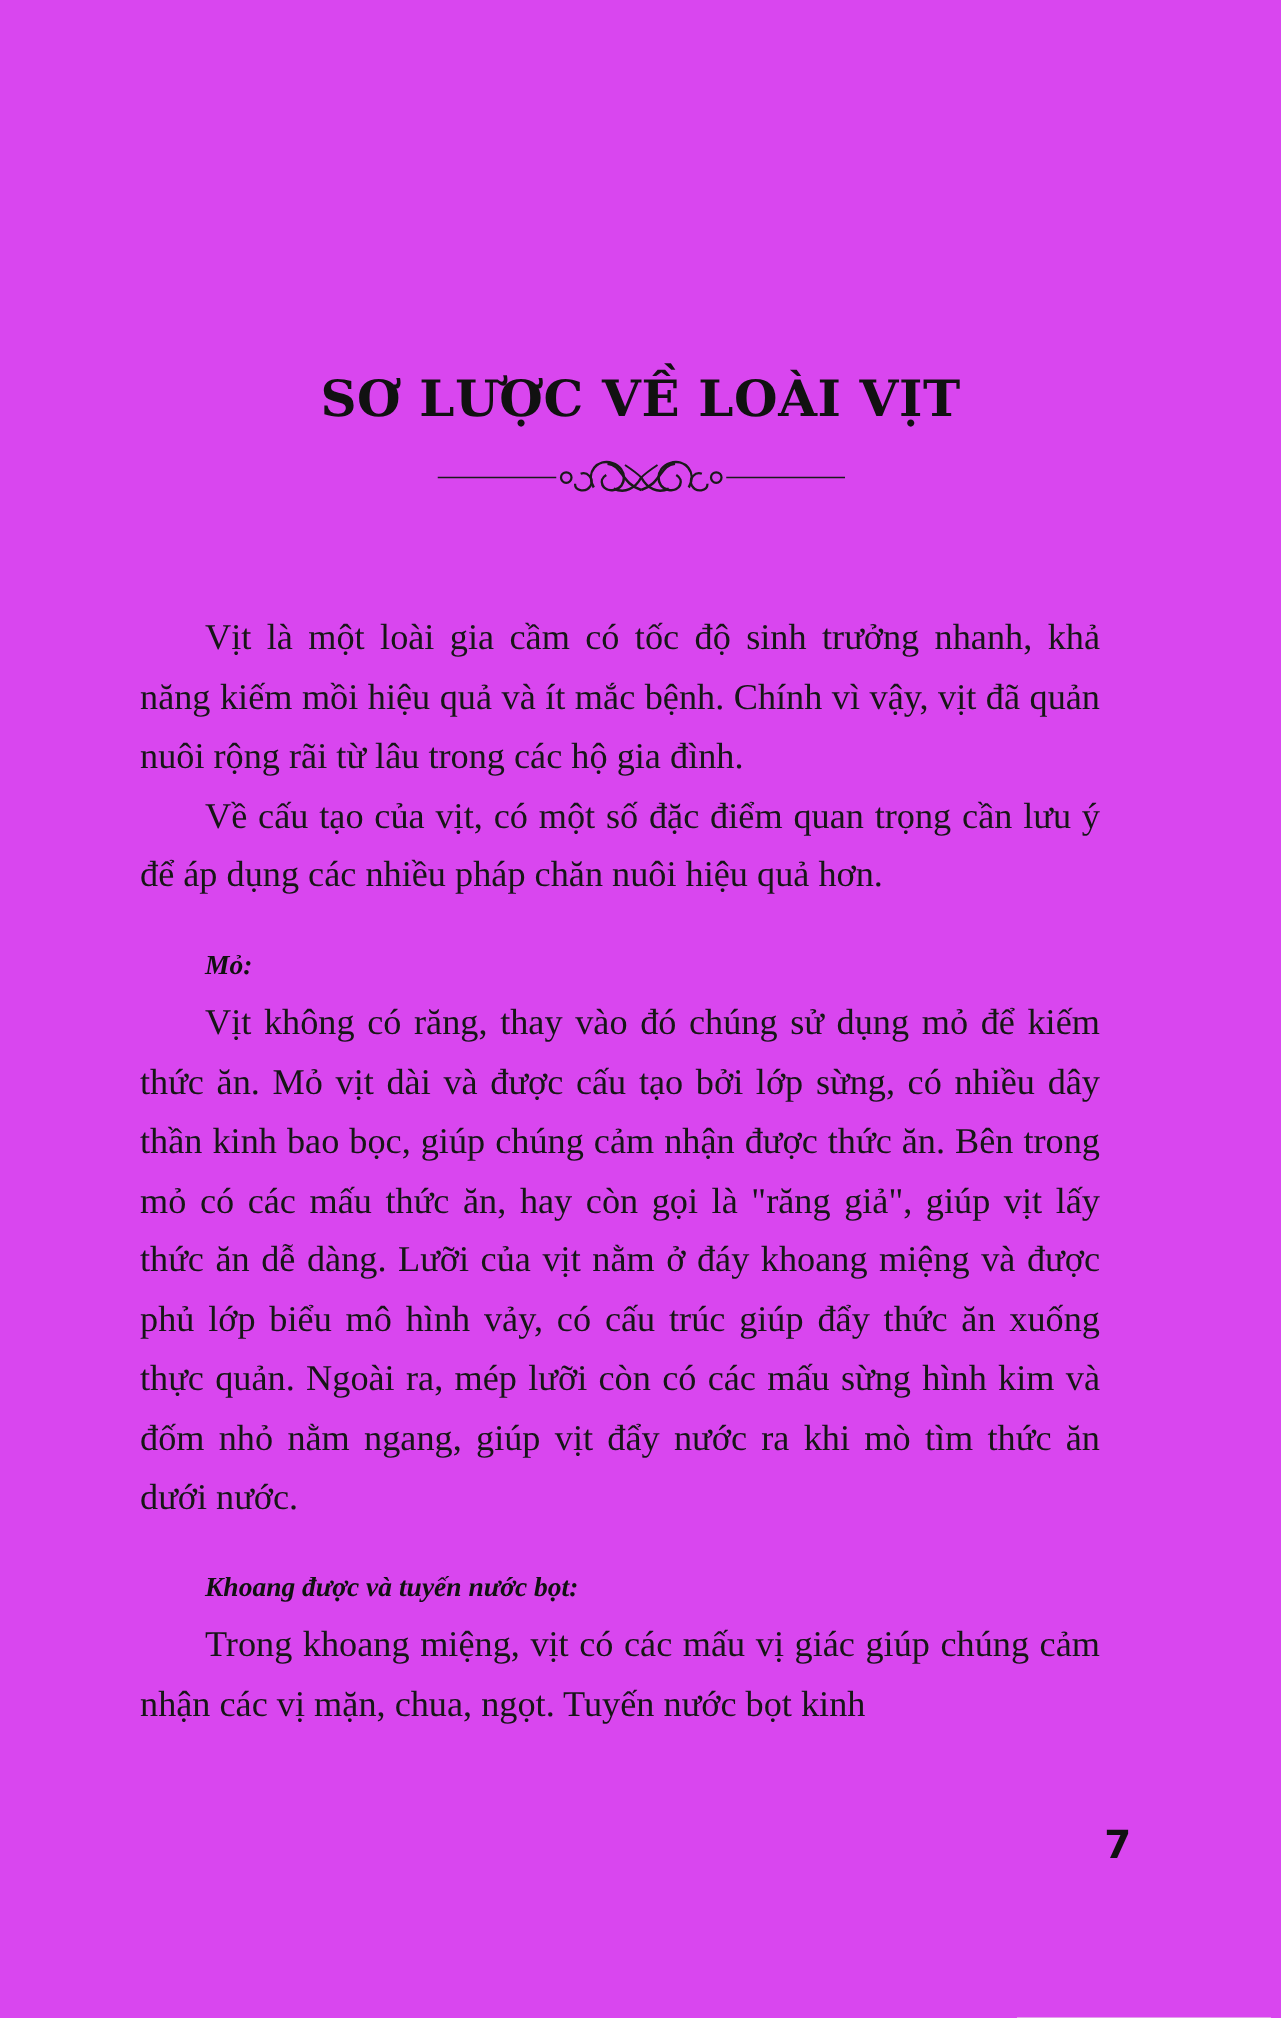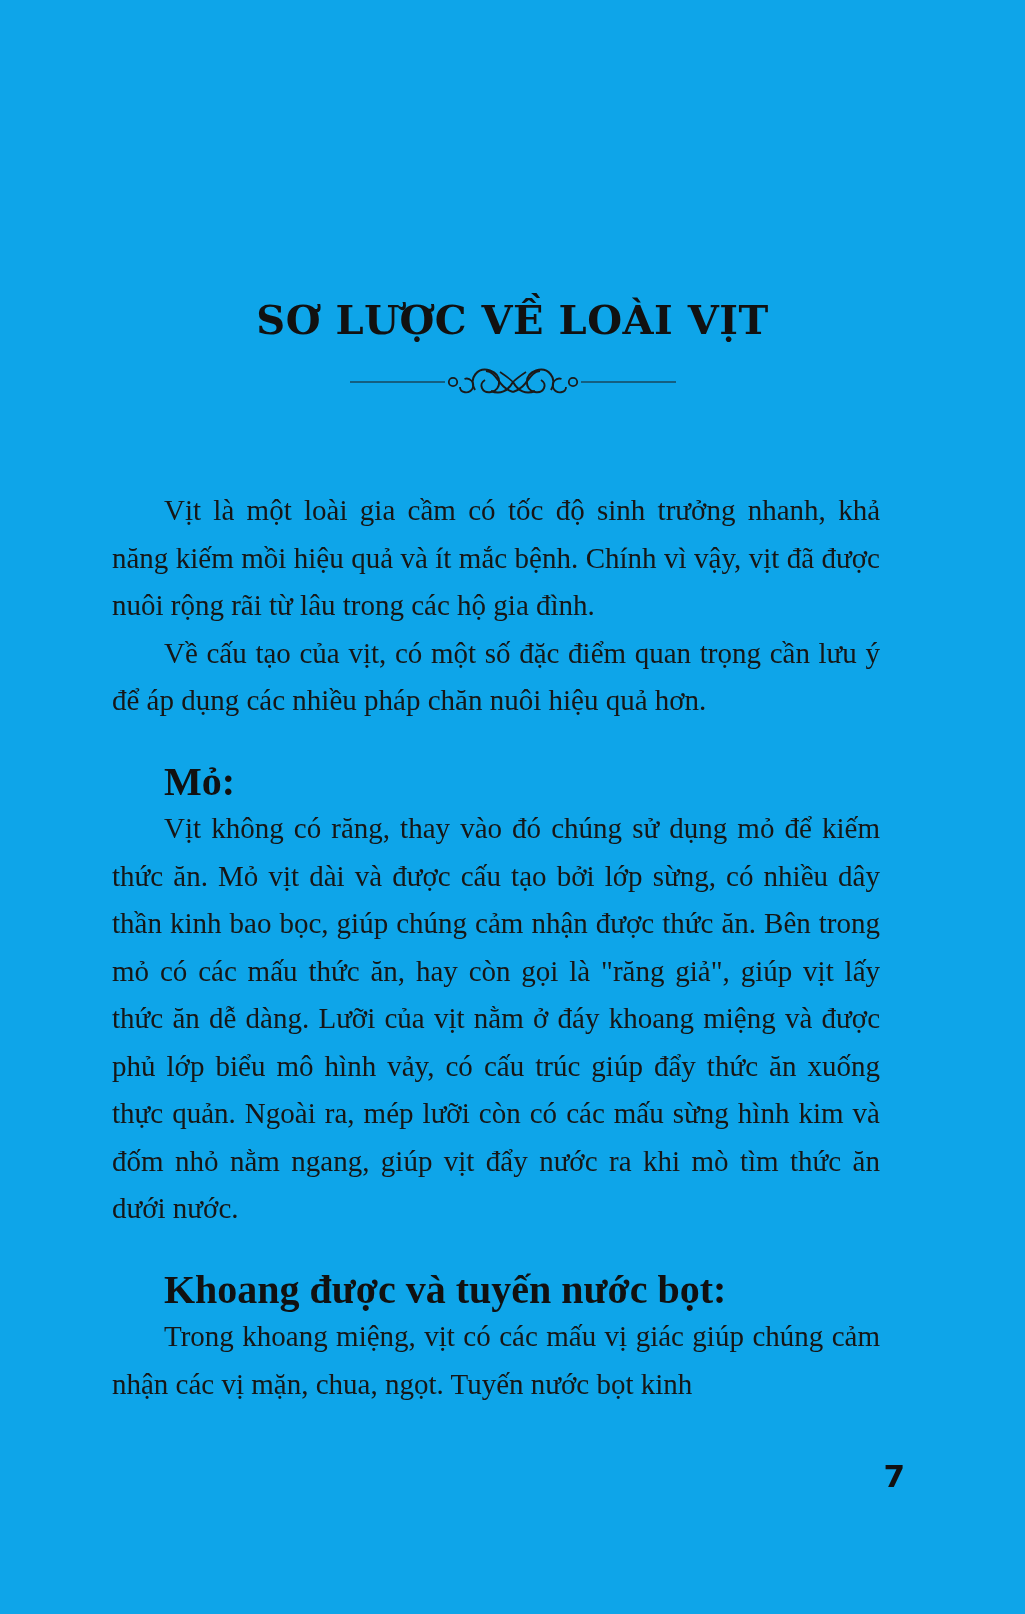--- a/index.html
+++ b/index.html
@@ -1,20 +1,20 @@
 <!DOCTYPE html>
 <html><head>
 <meta charset="utf-8">
 <style>
   html, body { margin:0; padding:0; background:#e8e8e8; }
   .page {
     position:relative;
     width:1025px; height:1614px;
     margin:0 auto;
-    background:#0ea5e9;
+    background:#d946ef;
     color:#161616;
     font-family:"Liberation Serif", serif;
     overflow:hidden;
   }
   .title {
     position:absolute;
     top:296px; left:0;
     width:100%;
     margin:0;
     text-align:center;
@@ -39,25 +39,26 @@
     font-size:29px;
     line-height:47.5px;
     text-align:justify;
     text-justify:inter-word;
   }
   .body-text p {
     margin:0;
     text-indent:52px;
   }
   .body-text h2 {
-    margin:33px 0 0 0;
+    margin:23px 0 0 0;
     padding-left:52px;
-    font-size:40px;
+    font-size:22px;
     line-height:47.5px;
     font-weight:700;
+    font-style:italic;
     color:#111111;
   }
   .page-number {
     position:absolute;
     top:1458px; right:120px;
     font-family:"DejaVu Sans", sans-serif;
     font-weight:700;
     font-size:31px;
     color:#111111;
   }
@@ -81,21 +82,21 @@
           <path d="M136,11 c12,1 11,16 27,21" stroke-width="2"></path>
           <path d="M150,12 c6,4 10,7 13,10" stroke-width="1.6"></path>
         </g>
       </defs>
       <use href="#flourish-left"></use>
       <use href="#flourish-left" transform="translate(326,0) scale(-1,1)"></use>
     </svg>
   </div>
 
   <div class="body-text">
-    <p>Vịt là một loài gia cầm có tốc độ sinh trưởng nhanh, khả năng kiếm mồi hiệu quả và ít mắc bệnh. Chính vì vậy, vịt đã được nuôi rộng rãi từ lâu trong các hộ gia đình.</p>
+    <p>Vịt là một loài gia cầm có tốc độ sinh trưởng nhanh, khả năng kiếm mồi hiệu quả và ít mắc bệnh. Chính vì vậy, vịt đã quản nuôi rộng rãi từ lâu trong các hộ gia đình.</p>
     <p>Về cấu tạo của vịt, có một số đặc điểm quan trọng cần lưu ý để áp dụng các nhiều pháp chăn nuôi hiệu quả hơn.</p>
     <h2>Mỏ:</h2>
     <p>Vịt không có răng, thay vào đó chúng sử dụng mỏ để kiếm thức ăn. Mỏ vịt dài và được cấu tạo bởi lớp sừng, có nhiều dây thần kinh bao bọc, giúp chúng cảm nhận được thức ăn. Bên trong mỏ có các mấu thức ăn, hay còn gọi là "răng giả", giúp vịt lấy thức ăn dễ dàng. Lưỡi của vịt nằm ở đáy khoang miệng và được phủ lớp biểu mô hình vảy, có cấu trúc giúp đẩy thức ăn xuống thực quản. Ngoài ra, mép lưỡi còn có các mấu sừng hình kim và đốm nhỏ nằm ngang, giúp vịt đẩy nước ra khi mò tìm thức ăn dưới nước.</p>
     <h2>Khoang được và tuyến nước bọt:</h2>
     <p>Trong khoang miệng, vịt có các mấu vị giác giúp chúng cảm nhận các vị mặn, chua, ngọt. Tuyến nước bọt kinh</p>
   </div>
 
   <div class="page-number">7</div>
 
 </div>

